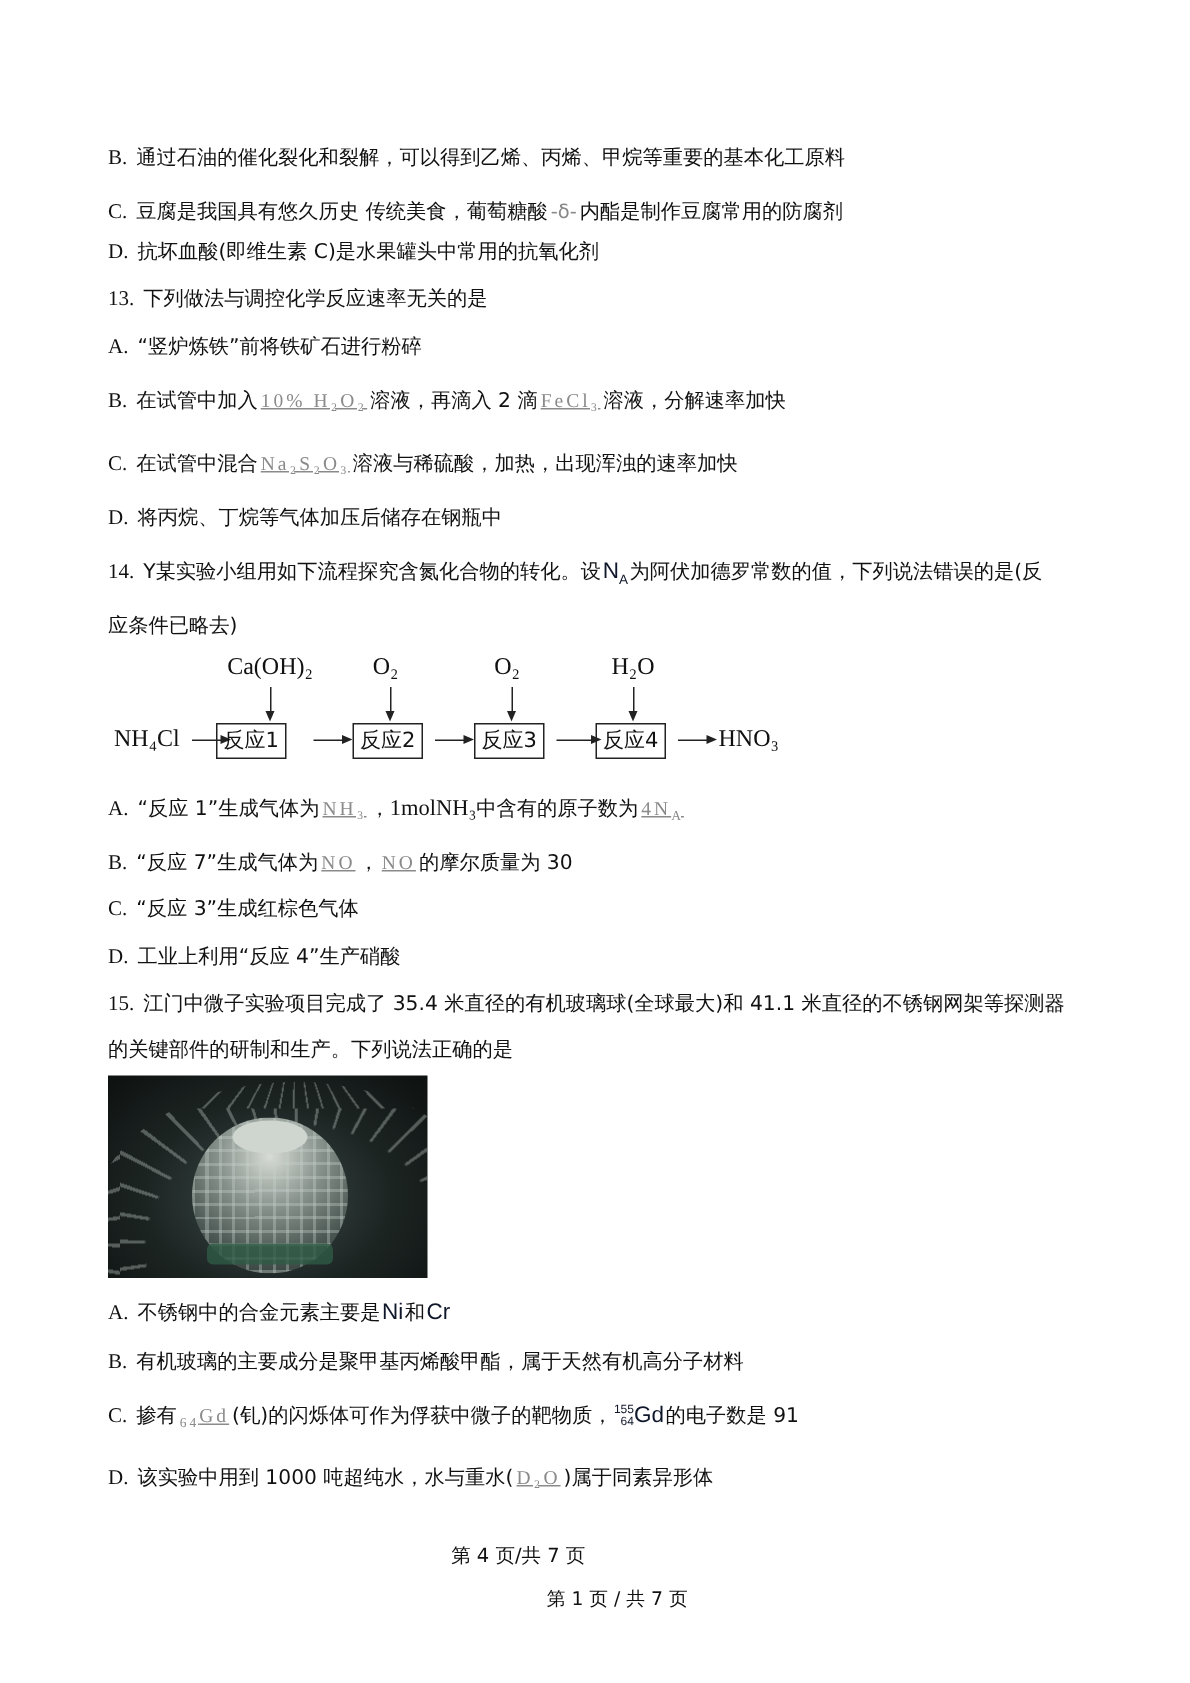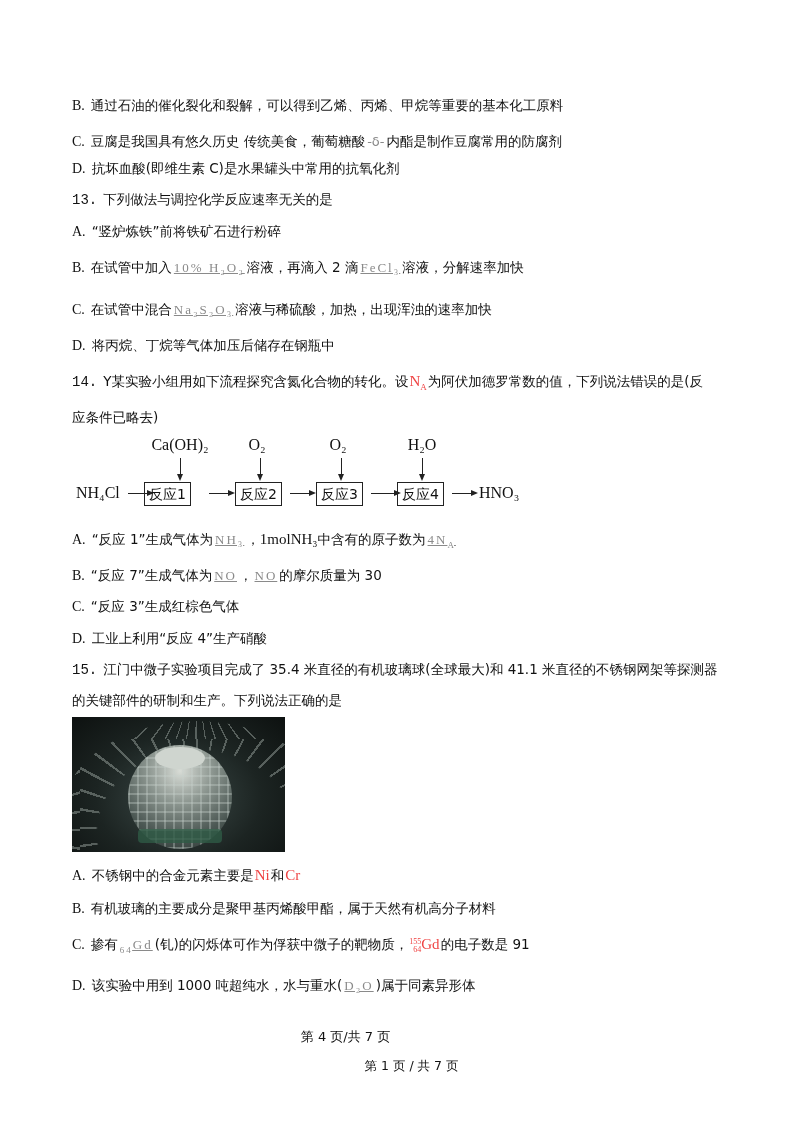--- a/index.html
+++ b/index.html
@@ -6,26 +6,26 @@
     body {
       width: 793px; height: 1122px; position: relative; overflow: hidden;
       font-family: "DejaVu Sans", "Liberation Sans", sans-serif;
       color: #111;
     }
     .line {
       position: absolute; left: 72px;
       font-size: 13.5px; line-height: 18px; white-space: nowrap;
     }
     .lbl { font-family: "Liberation Serif", serif; font-size: 14px; margin-right: 6px; }
-    .qnum { font-family: Liberation Mono, monospace; font-size: 14px; margin-right: 6px; }
+    .qnum { font-family: Liberation Serif, serif; font-size: 14px; margin-right: 6px; }
     .f-gray {
       font-family: "Liberation Serif", serif; color: #8a8a8a; font-size: 13px;
       letter-spacing: 2px; margin: 0 2px; text-decoration: underline;
     }
-    .f-dark { font-family: Liberation Serif, serif; color: #ef4444; font-size: 15px; margin: 0 1px; }
+    .f-dark { font-family: Liberation Sans, sans-serif; color: #0f172a; font-size: 15px; margin: 0 1px; }
     .f-blk { font-family: "Liberation Serif", serif; color: #111; font-size: 15px; }
     sub, sup { font-size: 9px; }
     .delta { color: #888; font-size: 13px; margin: 0 2px; }
 
     
     .flow { position: absolute; left: 76px; top: 434px; width: 450px; height: 80px;
       font-family: "Liberation Serif", serif; font-size: 16px; color: #111; }
     .flow .box { position: absolute; top: 48px; height: 22px; border: 1px solid #222;
       padding: 0 4px; line-height: 22px; font-family: "DejaVu Sans", sans-serif; font-size: 14px; }
     .flow .reagent { position: absolute; top: 2px; text-align: center; }

